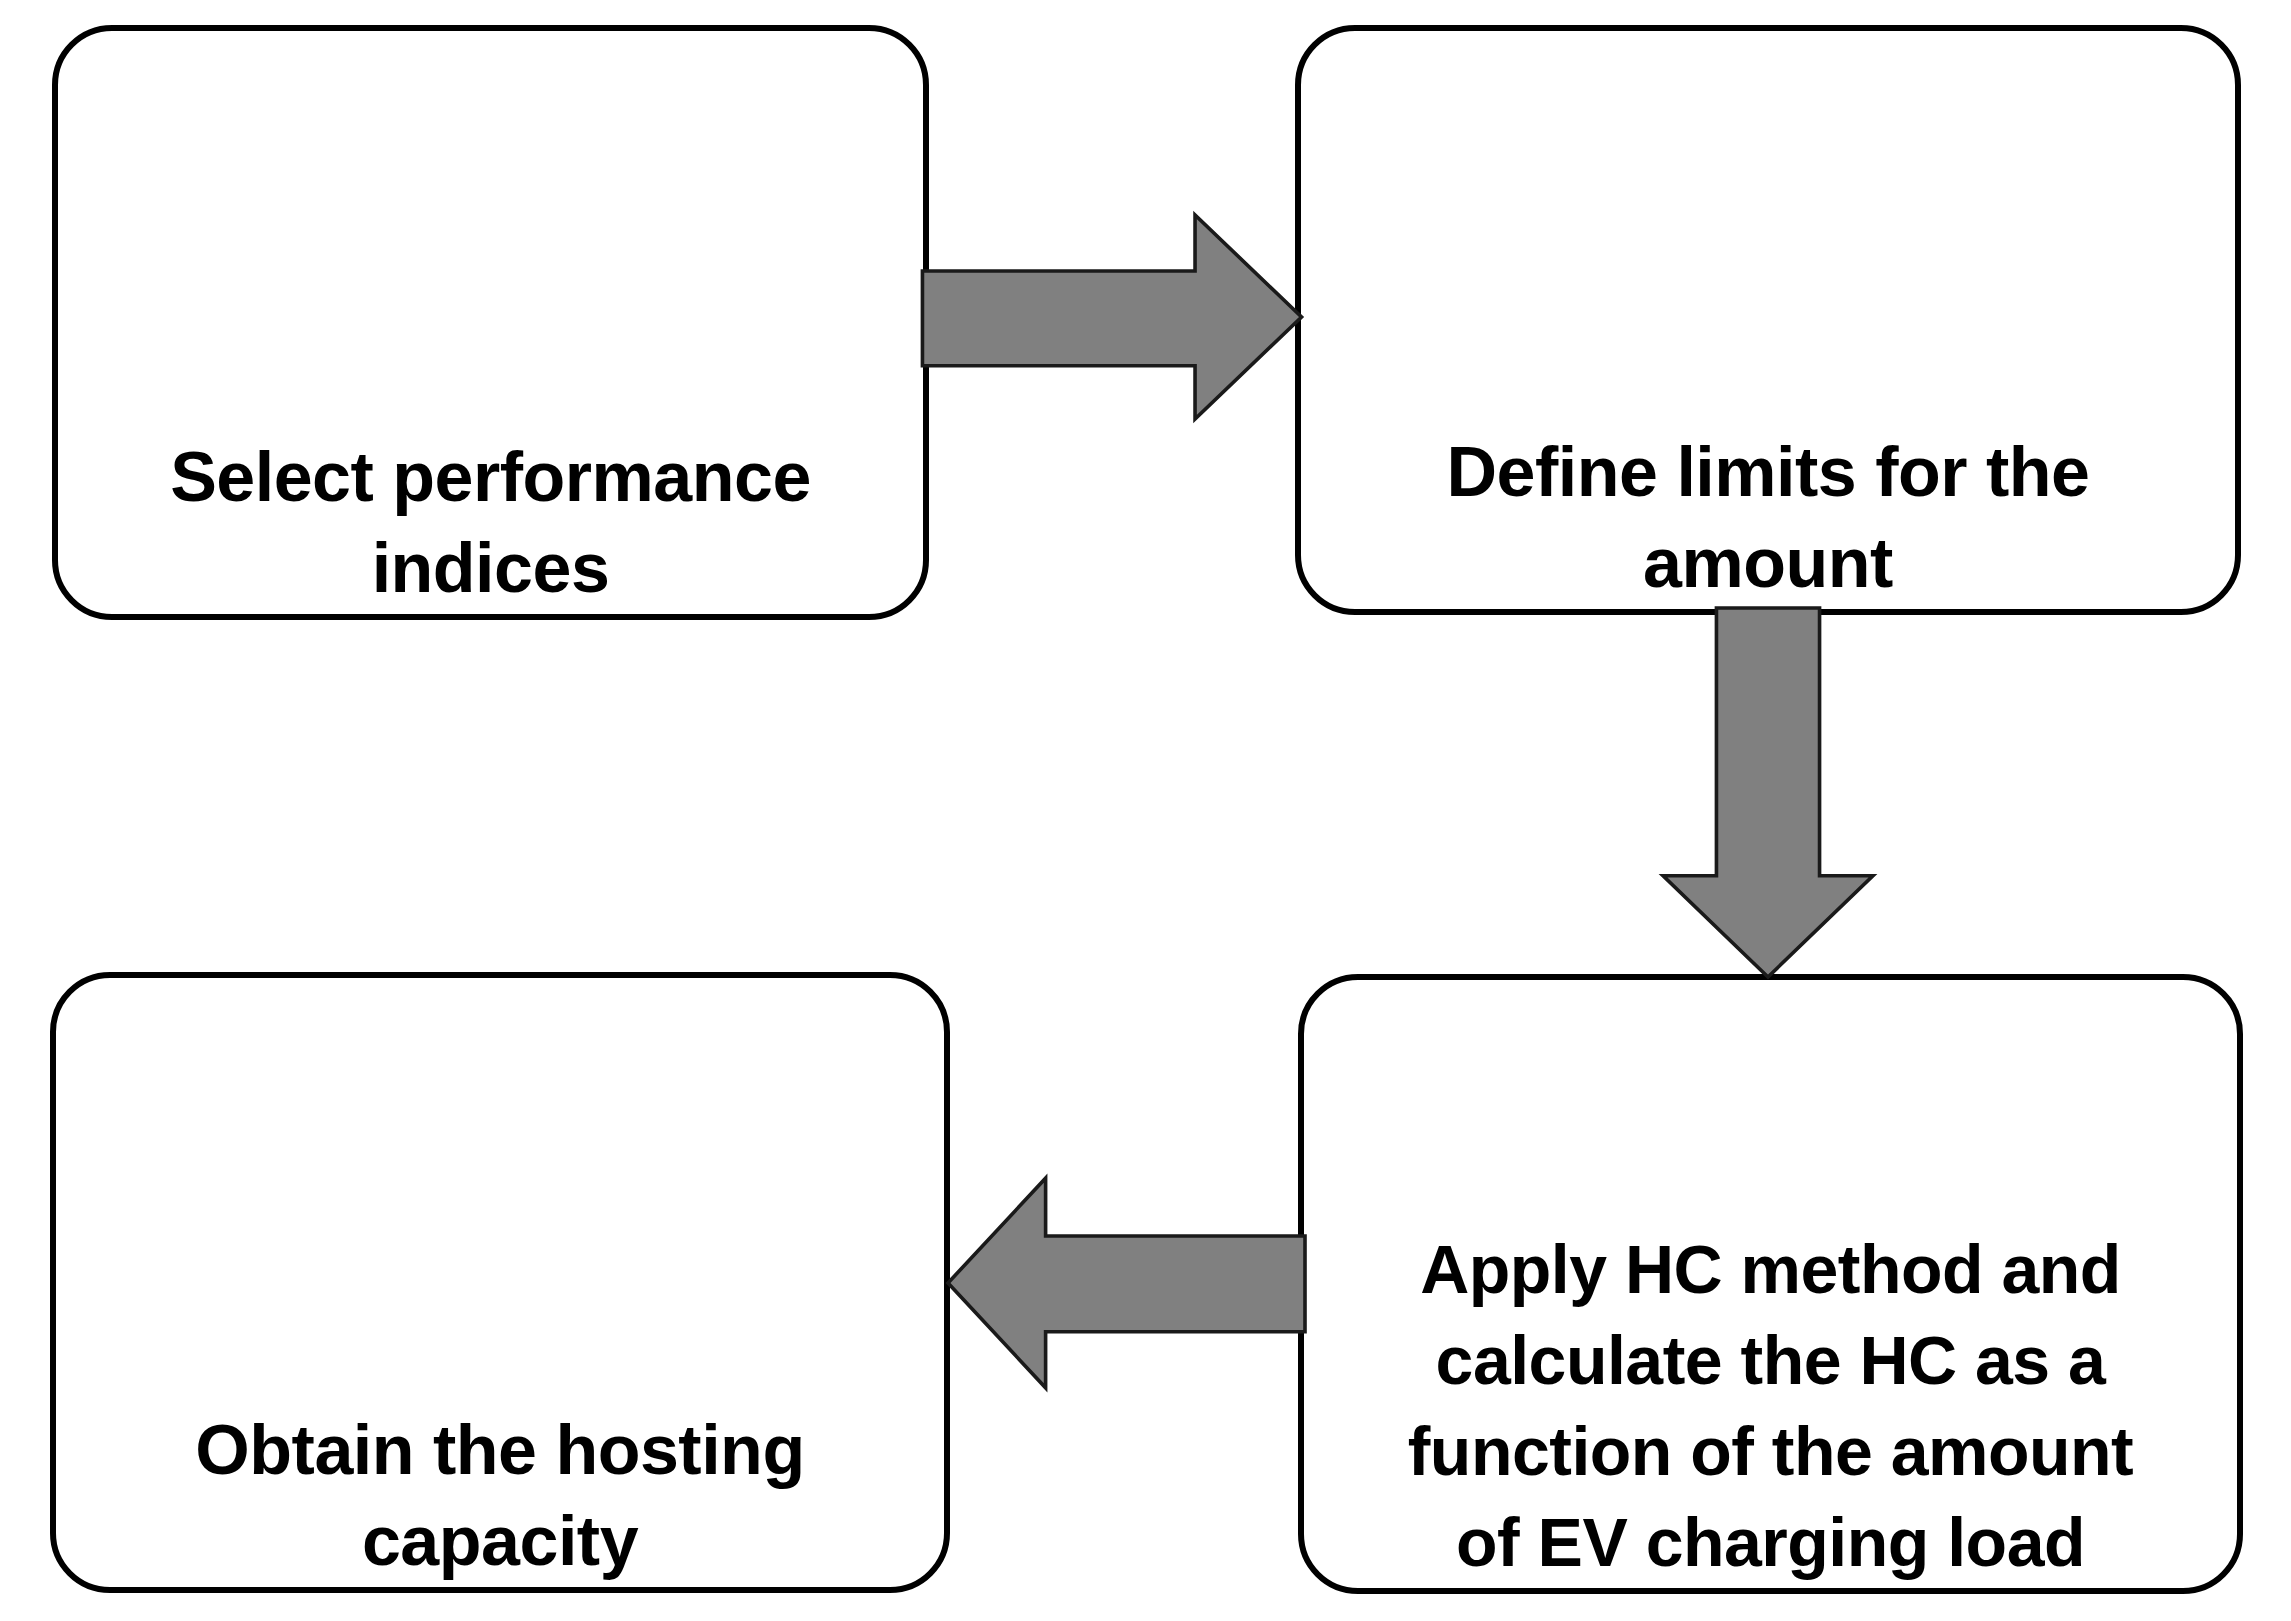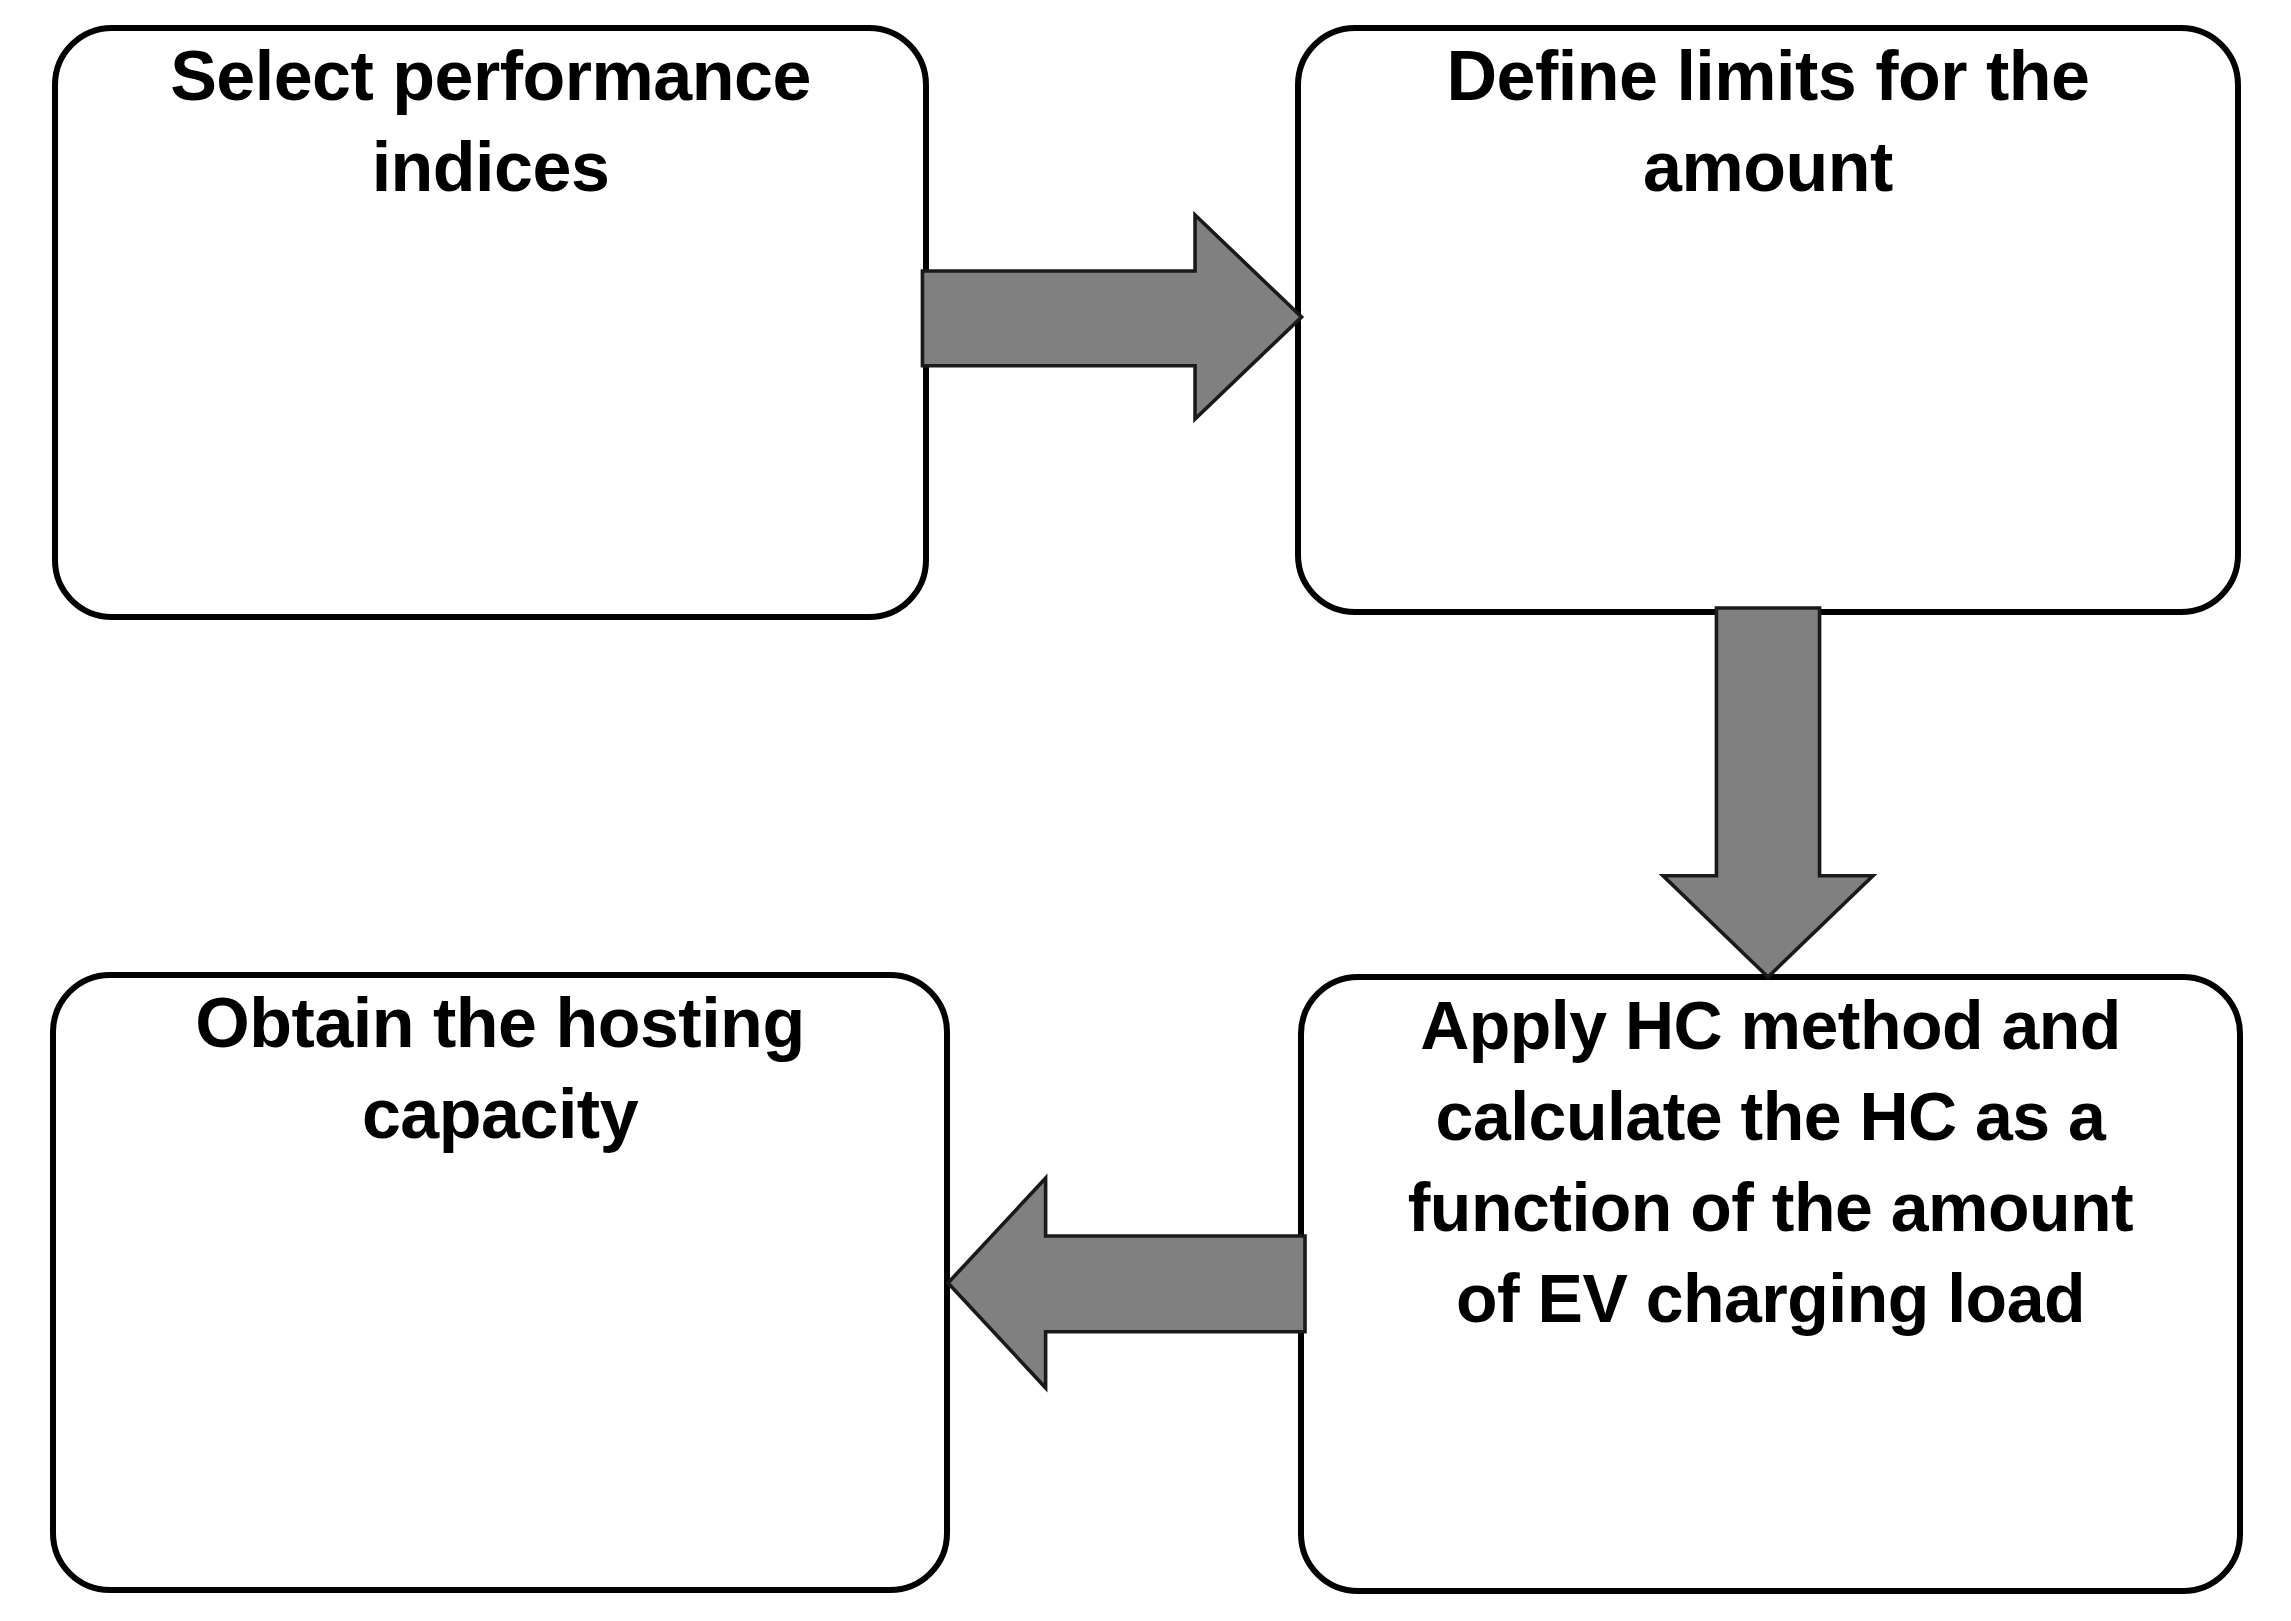--- a/index.html
+++ b/index.html
@@ -15,21 +15,21 @@
     overflow: hidden;
     font-family: "Liberation Sans", sans-serif;
   }
   .node {
     position: absolute;
     box-sizing: border-box;
     background: #ffffff;
     border: 6.3px solid #000000;
     border-radius: 60px;
     display: flex;
-    align-items: flex-start;
+    align-items: flex-end;
     justify-content: center;
     padding: 0 52px;
   }
   .node-label {
     text-align: center;
     font-weight: bold;
     color: #000000;
     font-size: 70px;
     line-height: 1.30;
     letter-spacing: -0.5px;

